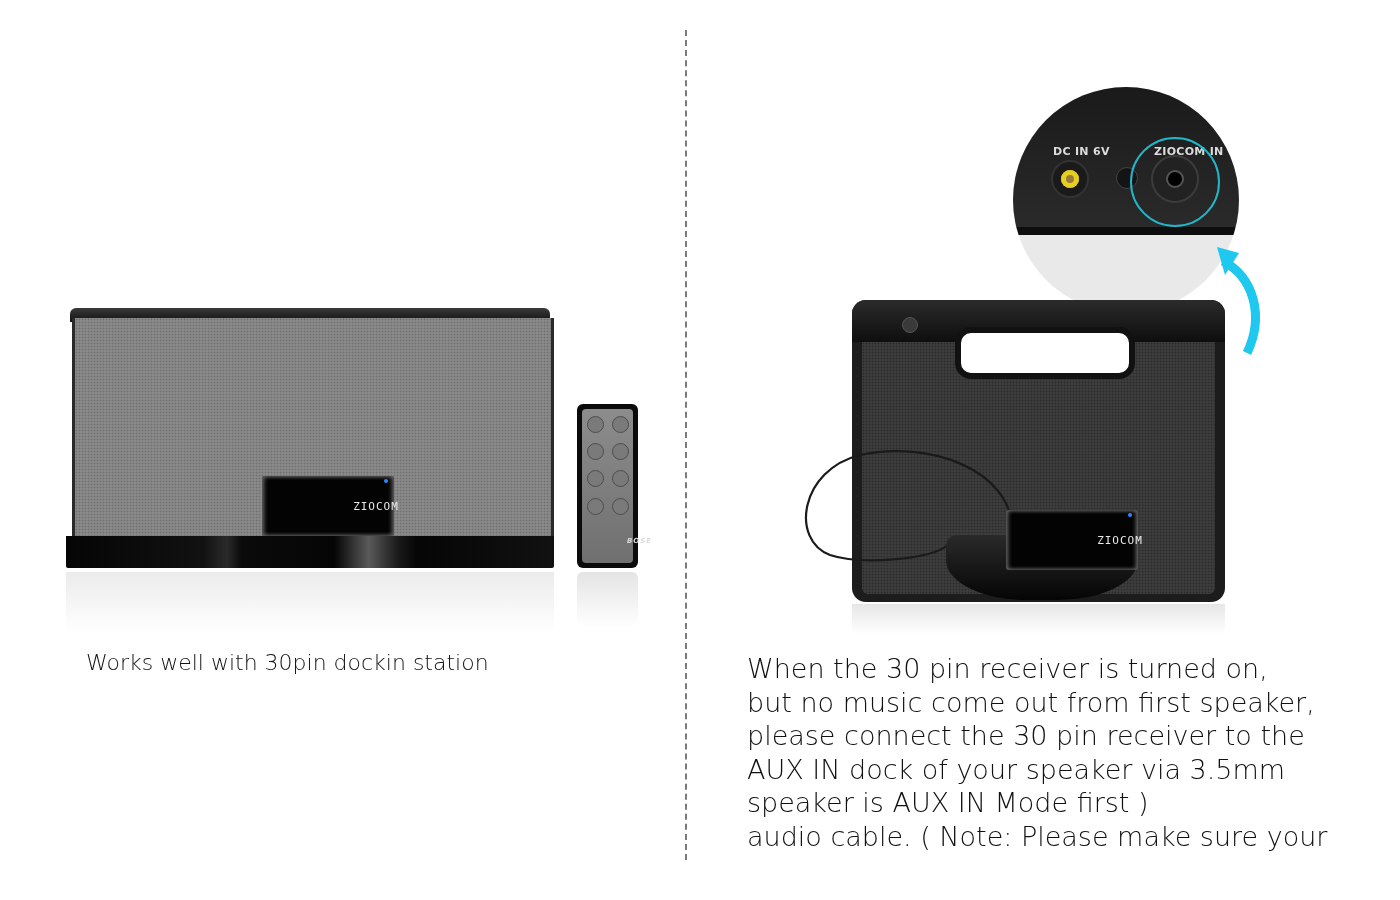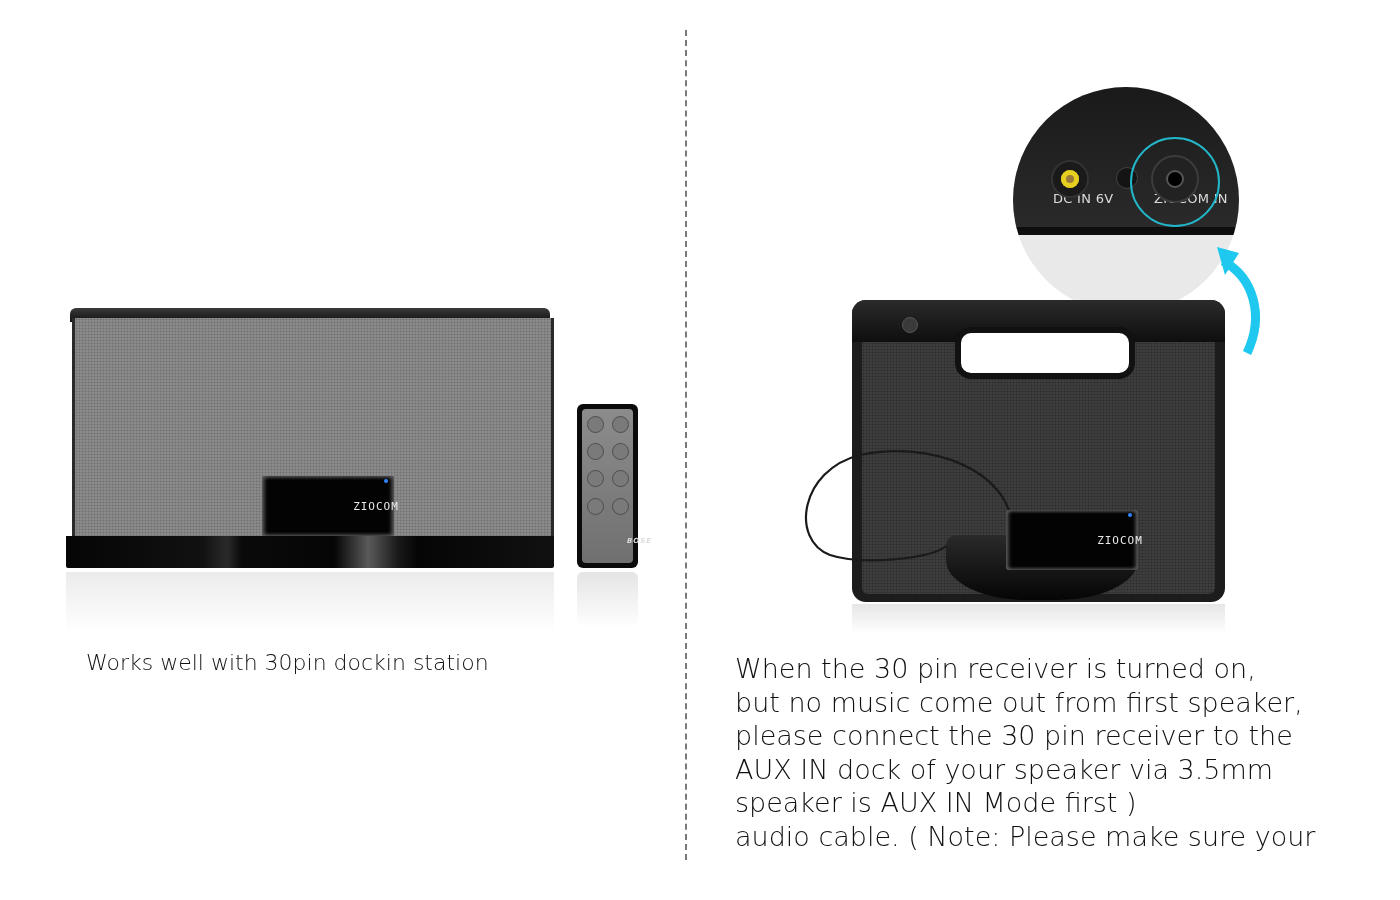--- a/index.html
+++ b/index.html
@@ -51,30 +51,30 @@
   .dock-r-power { left:902px; top:317px; width:14px; height:14px; border-radius:50%; background:#3a3a3a; border:1px solid #555; }
   .dock-r-cradle { left:946px; top:535px; width:192px; height:65px; background:linear-gradient(#2a2a2a,#050505);
      border-radius:10px 10px 80px 80px / 10px 10px 40px 40px; }
   .dock-r-reflect { left:852px; top:604px; width:373px; height:30px; background:linear-gradient(#e6e6e6,#fff); }
   .cable { left:0; top:0; }
 
   
   .callout { left:1013px; top:87px; width:226px; height:226px; border-radius:50%; overflow:hidden; background:#e9e9e9; }
   .callout-panel { left:0; top:0; width:226px; height:140px; background:linear-gradient(#1a1a1a,#2a2a2a); }
   .callout-lip { left:0; top:140px; width:226px; height:8px; background:#0e0e0e; }
-  .port-label { font-size:13px; font-weight:normal; color:#dcdcdc; position:absolute; white-space:nowrap; letter-spacing:.3px;margin-top:46px; }
+  .port-label { font-size:11px; font-weight:bold; color:#dcdcdc; position:absolute; white-space:nowrap; letter-spacing:.3px; }
   .dc-jack { left:38px; top:73px; width:34px; height:34px; border-radius:50%; background:#1a1a1a; border:2px solid #333; }
   .dc-jack::after { content:""; position:absolute; left:8px; top:8px; width:18px; height:18px; border-radius:50%; background:#e6cf1e; box-shadow:inset 0 0 0 5px #e6cf1e, inset 0 0 0 9px #9a7a3a; }
   .screw { left:103px; top:80px; width:20px; height:20px; border-radius:50%; background:#141414; border:1px solid #444; }
   .audio-jack { left:138px; top:68px; width:44px; height:44px; border-radius:50%; background:#222; border:2px solid #3c3c3c; }
   .audio-jack::after { content:""; position:absolute; left:13px; top:13px; width:14px; height:14px; border-radius:50%; background:#000; border:2px solid #555; }
   .highlight-ring { left:117px; top:50px; width:86px; height:86px; border-radius:50%; border:2px solid #22b6c8; }
 
   .caption-right { left:735px; top:652px; font-size:27px; font-weight:300; color:#111; line-height:33.5px; }
-  .caption-right div { white-space:nowrap; }
+  .caption-right div { white-space:nowrap;margin-left:12px; }
 </style>
 </head>
 <body>
 
 <div class="abs divider"></div>
 
 <div>
   <div class="abs dock-left-top"></div>
   <div class="abs dock-left-grille"></div>
   <div class="abs dock-left-base"></div>

